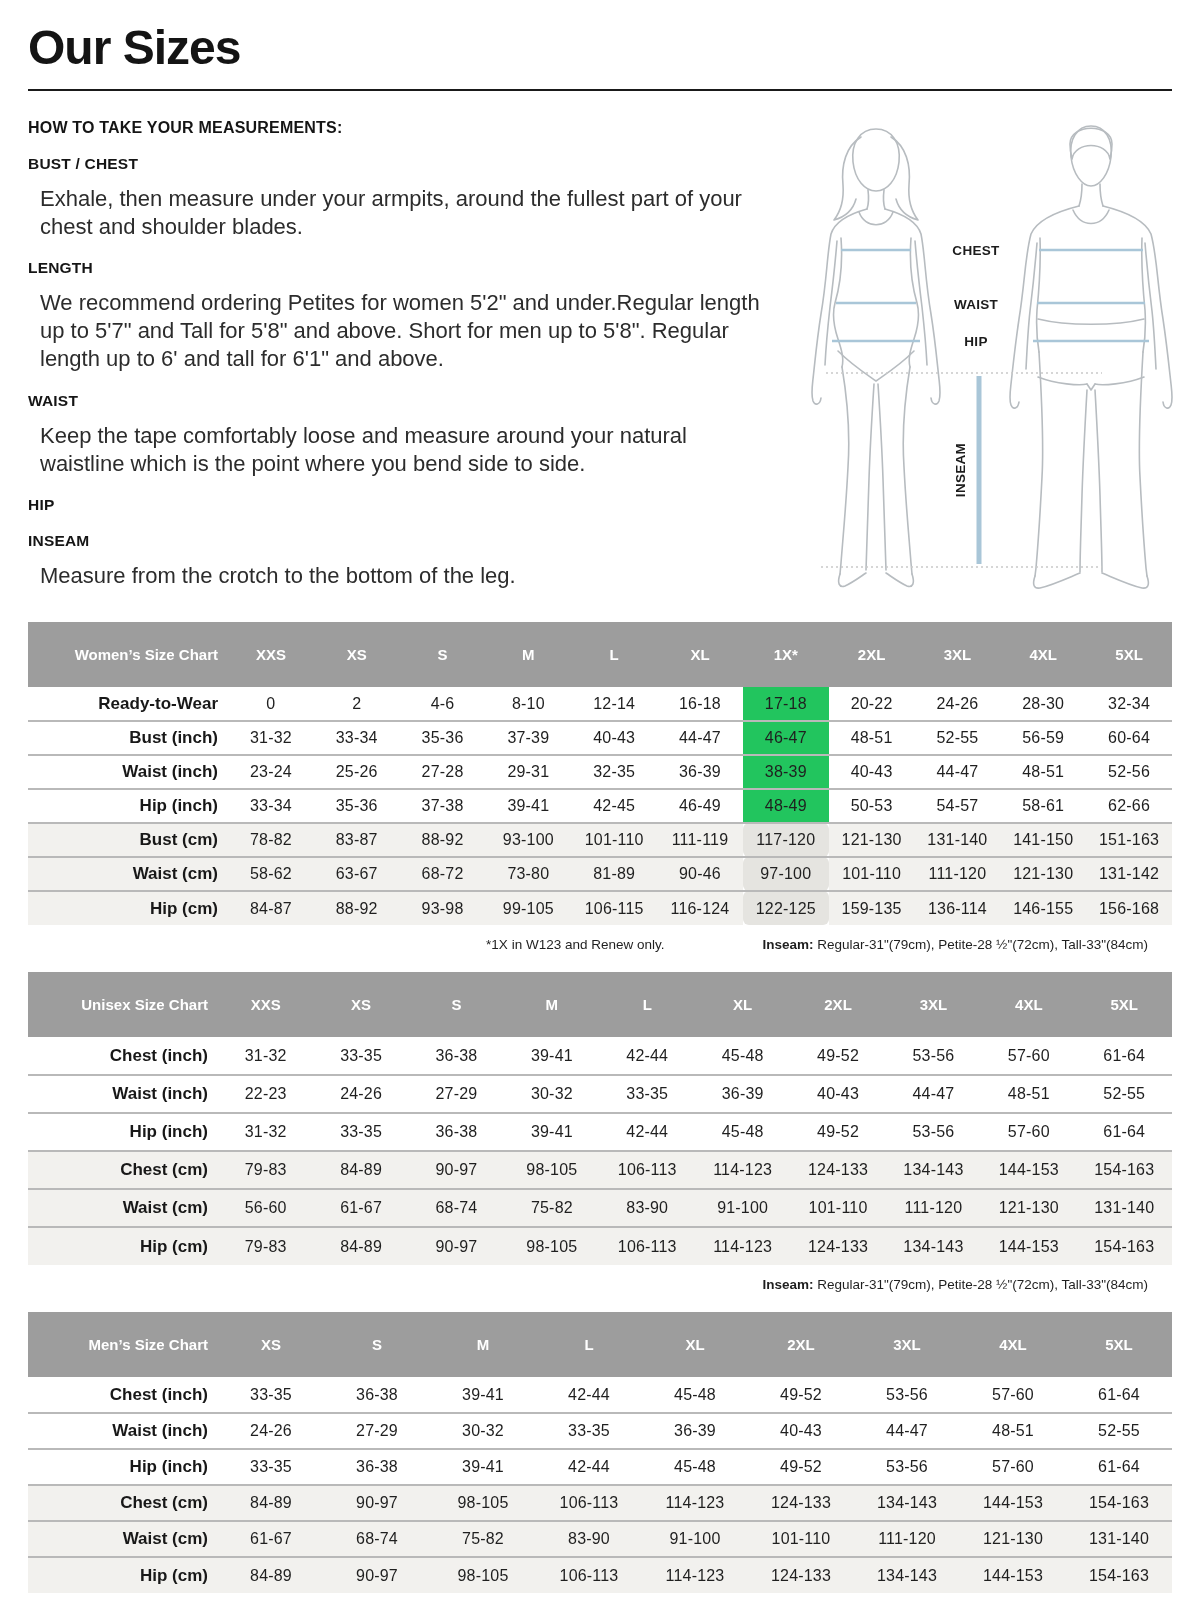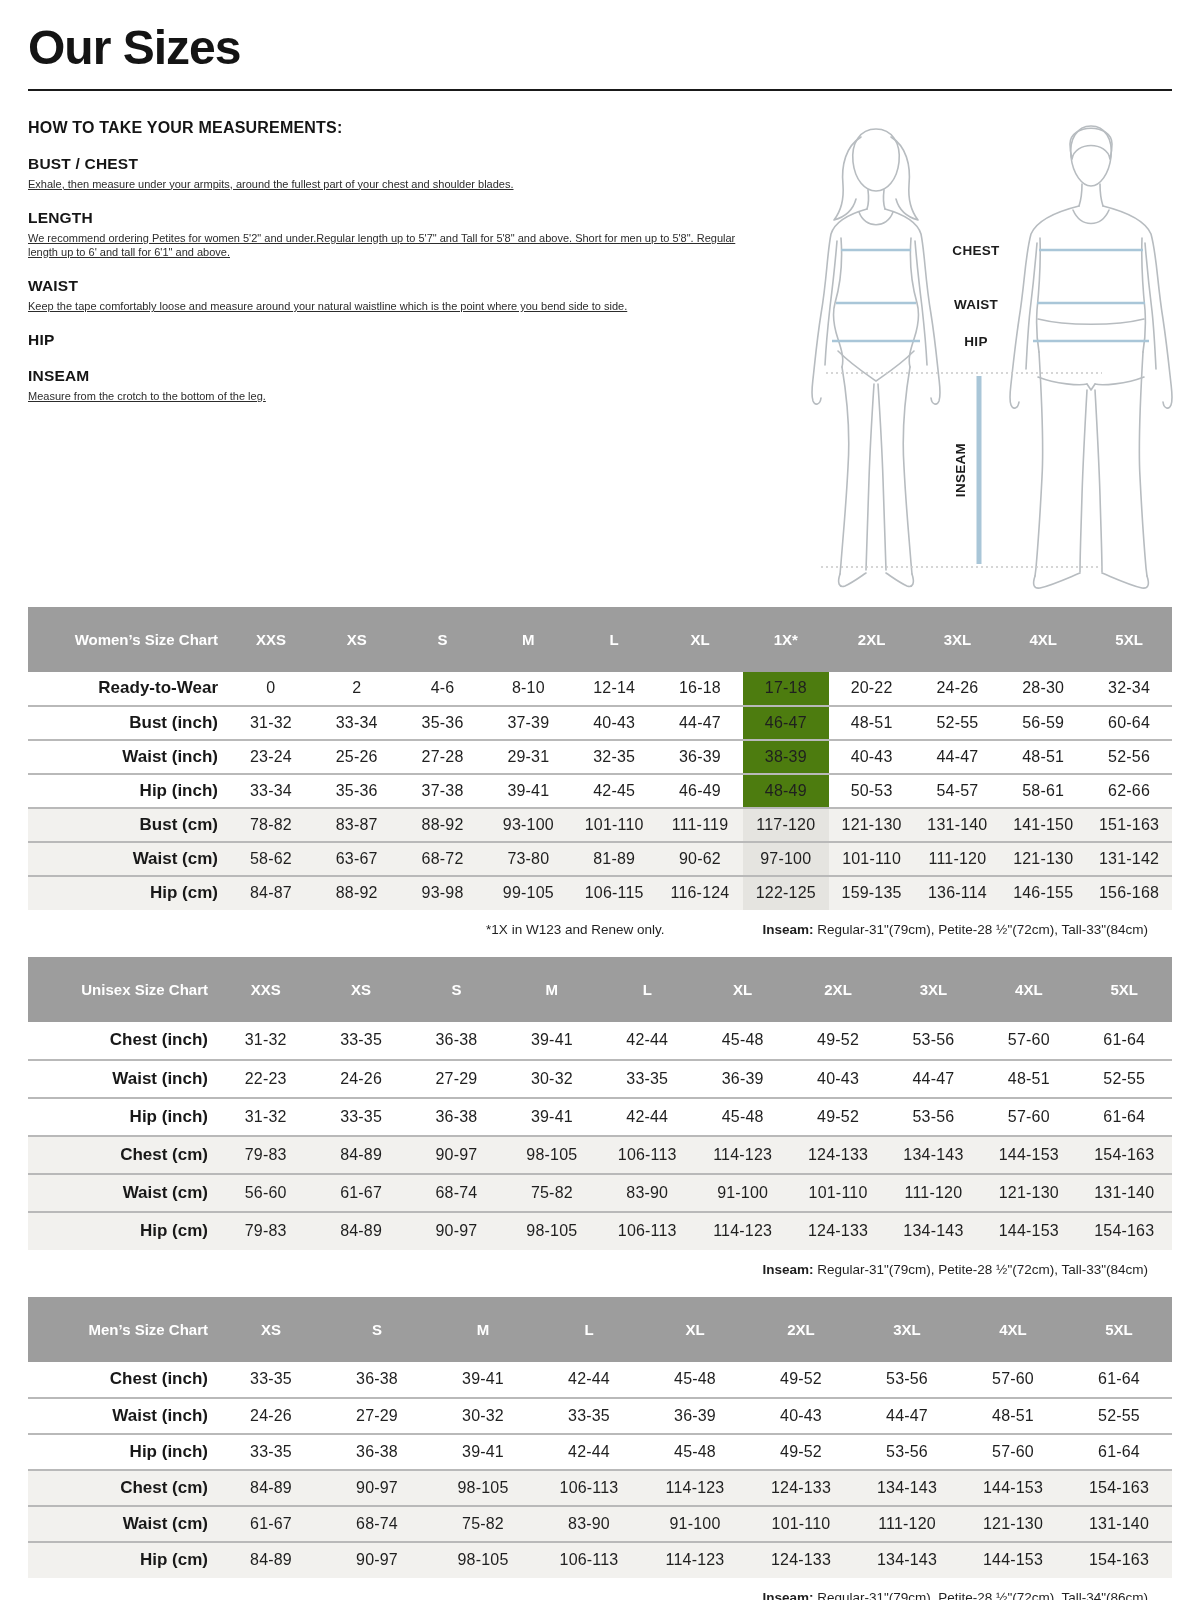--- a/index.html
+++ b/index.html
@@ -5,36 +5,36 @@
   html,body{margin:0;padding:0;background:#fff;}
   body{width:1200px;height:1600px;overflow:hidden;font-family:"Liberation Sans",sans-serif;color:#1e1e1e;}
   .content{padding:22px 28px 0 28px;}
   h1{font-size:48px;font-weight:800;letter-spacing:-1px;color:#141414;margin:0 0 14px 0;line-height:1.1;}
   .divider{border-top:2px solid #1a1a1a;margin:0 0 28px 0;}
   .intro{display:flex;align-items:flex-start;}
   .instructions{width:758px;flex:none;}
   .howto{font-size:16px;font-weight:700;letter-spacing:.2px;margin:0 0 18px 0;color:#151515;}
   .msection{margin-bottom:18px;}
   .msection h3{font-size:15.5px;font-weight:700;margin:12px 0 4px 0;color:#151515;letter-spacing:.2px;}
-  .msection p{font-size:11px;line-height:1.28;margin:0;color:#2c2c2c;max-width:725px;text-decoration:underline;}
+  .msection p{font-size:22px;line-height:1.28;margin:12px;color:#2c2c2c;max-width:725px;}
   .figure{flex:1;display:flex;justify-content:flex-end;margin-top:-6px;}
   .figure svg{display:block;}
   .fig-label{font-family:"Liberation Sans",sans-serif;font-size:13.5px;font-weight:700;fill:#1c1c1c;letter-spacing:.3px;}
 
   .chart-block{margin-top:14px;}
   .chart-block + .chart-block{margin-top:20px;}
   table{width:100%;border-collapse:collapse;table-layout:fixed;}
   thead th{background:#9d9d9d;color:#fff;font-size:15px;font-weight:700;height:33px;padding:16px;text-align:center;}
   thead th.tlabel{text-align:right;padding-right:10px;}
   tbody th{text-align:right;padding-right:10px;font-size:17px;font-weight:700;color:#181818;}
   tbody td{text-align:center;font-size:16px;color:#1f1f1f;letter-spacing:.2px;}
   tbody tr + tr{border-top:2px solid #b9b9b9;}
   tr.shaded th,tr.shaded td{background:#f2f1ee;}
-  td.hl{background:#4d7c0f;}
-  tr.shaded td.hl{background:#e5e4e0;}
+  td.hl{background:#22c55e;}
+  tr.shaded td.hl{background:#e5e4e0;border-radius:6px;}
   .women col.labelcol{width:200px;}
   .unisex col.labelcol,.men col.labelcol{width:190px;}
   .women tbody tr{height:34px;}
   .unisex tbody tr{height:38px;}
   .men tbody tr{height:36px;}
   .footnote{display:flex;justify-content:flex-end;gap:98px;font-size:13.5px;color:#1f1f1f;margin-top:12px;padding-right:24px;}
   .footnote b{font-weight:700;}
 </style>
 </head>
 <body>
@@ -238,21 +238,21 @@
               <td class="">141-150</td>
               <td class="">151-163</td>
             </tr>
             <tr class="shaded">
               <th>Waist (cm)</th>
               <td class="">58-62</td>
               <td class="">63-67</td>
               <td class="">68-72</td>
               <td class="">73-80</td>
               <td class="">81-89</td>
-              <td class="">90-62</td>
+              <td class="">90-46</td>
               <td class="hl">97-100</td>
               <td class="">101-110</td>
               <td class="">111-120</td>
               <td class="">121-130</td>
               <td class="">131-142</td>
             </tr>
             <tr class="shaded">
               <th>Hip (cm)</th>
               <td class="">84-87</td>
               <td class="">88-92</td>

